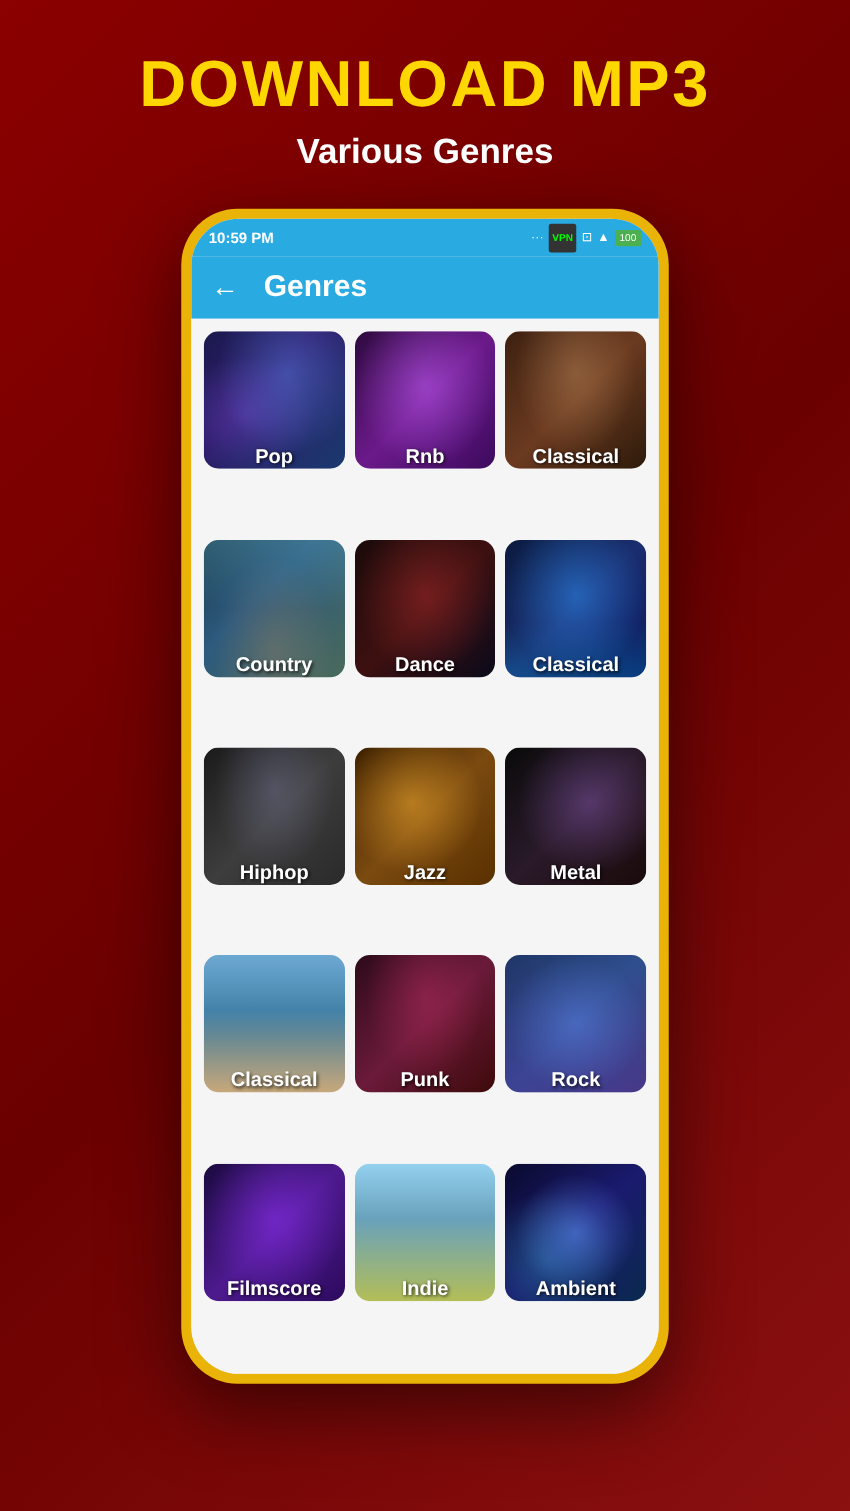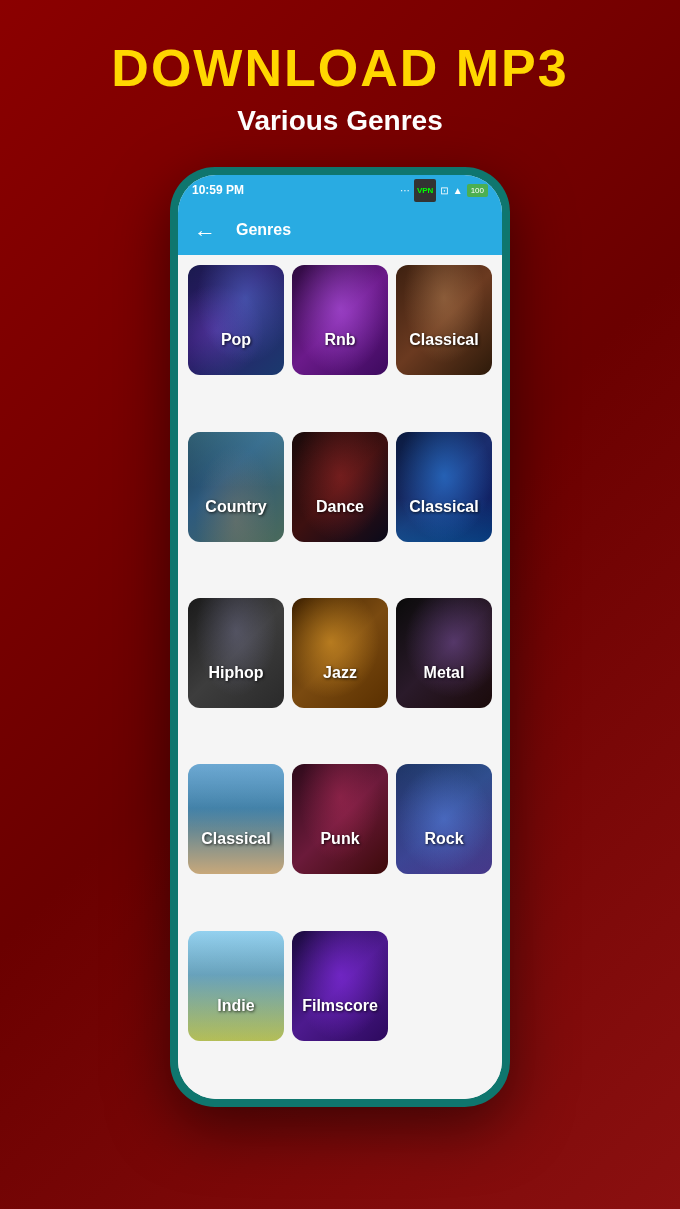--- a/index.html
+++ b/index.html
@@ -29,23 +29,23 @@
 
     .sub-title {
       font-size: 28px;
       font-weight: 600;
       color: #ffffff;
       margin-top: 8px;
     }
 
     .phone-wrapper {
       margin-top: 30px;
-      width: 340px;
+      width: 390px;
       height: 940px;
-      background: #0f766e;
+      background: #eab308;
       border-radius: 45px;
       padding: 8px;
       box-shadow: 0 20px 60px rgba(0,0,0,0.5);
       position: relative;
     }
 
     .phone-inner {
       width: 100%;
       height: 100%;
       border-radius: 38px;
@@ -106,21 +106,21 @@
 
     .back-arrow {
       color: white;
       font-size: 22px;
       margin-right: 20px;
       font-weight: 300;
     }
 
     .header-title {
       color: white;
-      font-size: 16px;
+      font-size: 24px;
       font-weight: 600;
     }
 
     .genres-grid {
       display: grid;
       grid-template-columns: repeat(3, 1fr);
       gap: 8px;
       padding: 10px;
       background: #f5f5f5;
       flex: 1;
@@ -138,21 +138,21 @@
     .genre-bg {
       width: 100%;
       height: 100%;
       position: absolute;
       top: 0;
       left: 0;
     }
 
     .genre-label {
       position: absolute;
-      bottom: 26px;
+      bottom: 0;
       left: 0;
       right: 0;
       text-align: center;
       color: white;
       font-size: 16px;
       font-weight: 700;
       text-shadow: 1px 1px 3px rgba(0,0,0,0.8);
       z-index: 2;
     }
 
@@ -385,24 +385,28 @@
           <div class="genre-label">Classical</div>
         </div>
         <div class="genre-card genre-punk">
           <div class="genre-bg"></div>
           <div class="genre-label">Punk</div>
         </div>
         <div class="genre-card genre-rock">
           <div class="genre-bg"></div>
           <div class="genre-label">Rock</div>
         </div>
+        <div class="genre-card genre-filmscore">
+          <div class="genre-bg"></div>
+          <div class="genre-label">Filmscore</div>
+        </div>
         <div class="genre-card genre-indie">
           <div class="genre-bg"></div>
           <div class="genre-label">Indie</div>
         </div>
-        <div class="genre-card genre-filmscore">
-          <div class="genre-bg"></div>
-          <div class="genre-label">Filmscore</div>
+        <div class="genre-card genre-ambient">
+          <div class="genre-bg"></div>
+          <div class="genre-label">Ambient</div>
         </div>
       </div>
 
   </div>
 </div>
 
 </body></html>

